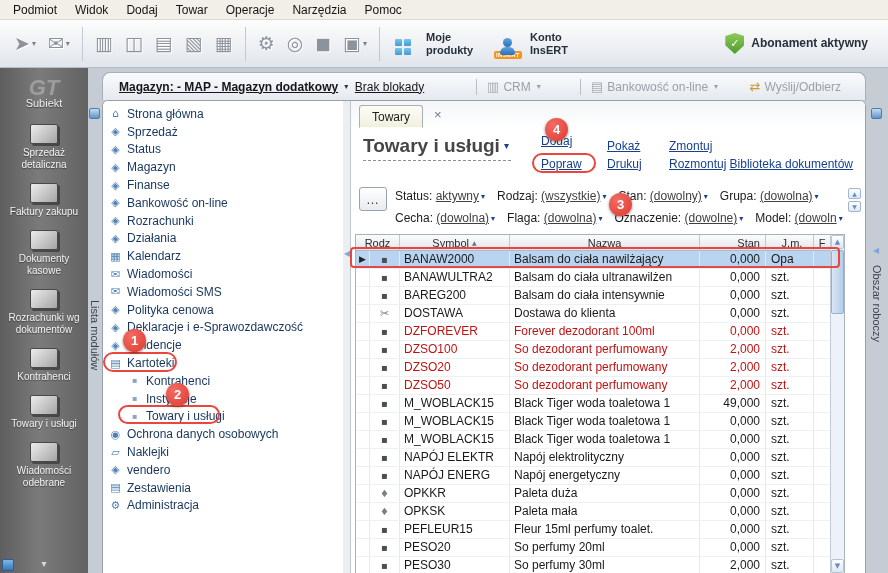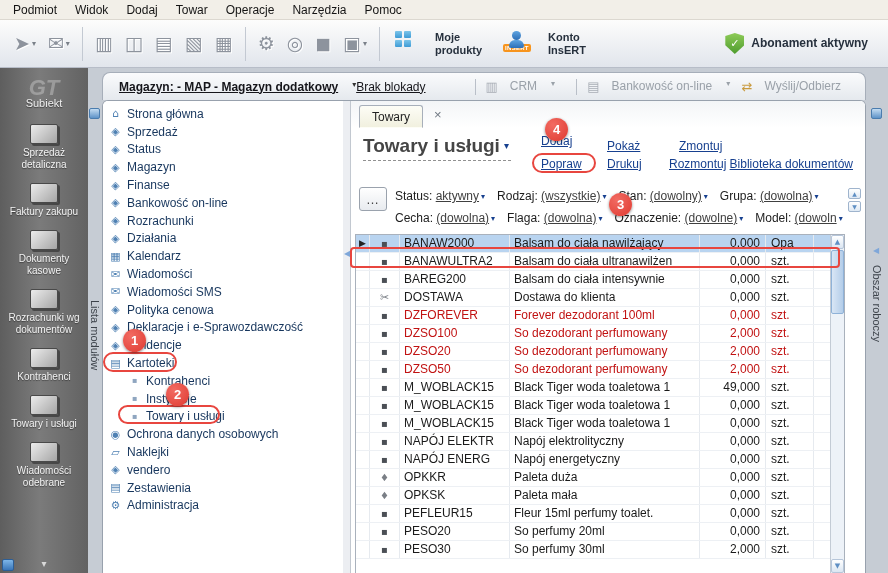--- a/index.html
+++ b/index.html
@@ -11,21 +11,21 @@
   .menubar{position:absolute;left:0;top:0;width:888px;height:20px;background:#f2efe8;border-bottom:1px solid #dcd8d0;display:flex;align-items:center;padding-left:4px}
   .menu-item{padding:2px 9px;font-size:12px;color:#151515}
 
   
   .toolbar{position:absolute;left:0;top:20px;width:888px;height:48px;background:linear-gradient(#fdfdfc,#e1e5ec);border-bottom:1px solid #b7bdc8;display:flex;align-items:center;padding:0 8px}
   .tb-icons{display:flex;align-items:center}
   .tool-btn{display:flex;align-items:center;gap:2px;padding:5px 6px;border-radius:3px}
   .tool-glyph{font-family:"DejaVu Sans",sans-serif;font-size:19px;line-height:1;color:#8d939d;text-shadow:1px 1px 0 #fff}
   .dd{font-family:"DejaVu Sans",sans-serif;font-size:8px;color:#7a8089}
   .tb-sep{width:1px;height:34px;background:#c3c9d2;margin:0 6px;display:inline-block}
-  .tool-labeled{display:flex;align-items:flex-start;gap:23px;padding:4px 9px;border-radius:3px}
+  .tool-labeled{display:flex;align-items:flex-end;gap:14px;padding:4px 9px;border-radius:3px}
   .tool-label{font-size:11px;font-weight:bold;color:#26303d;line-height:1.15;max-width:54px}
   .grid-icon{width:17px;height:17px;display:grid;grid-template-columns:7px 7px;grid-template-rows:7px 7px;gap:2px}
   .grid-icon span{background:linear-gradient(#7cc5ea,#3e9bd6);border-radius:1px}
   .user-icon{position:relative;width:18px;height:18px;flex:none}
   .user-icon::before{content:"";position:absolute;left:5px;top:0;width:9px;height:9px;border-radius:50%;background:linear-gradient(#5fa4e0,#2c6fb8)}
   .user-icon::after{content:"";position:absolute;left:2px;top:9px;width:15px;height:8px;border-radius:8px 8px 3px 3px;background:linear-gradient(#5fa4e0,#2c6fb8)}
   .insert-badge{position:absolute;left:-4px;bottom:-3px;background:#f7941d;color:#fff;font-size:6px;font-weight:bold;padding:1px 2px;border-radius:2px;line-height:1;letter-spacing:.3px}
   .abonament{margin-left:auto;display:flex;align-items:center;gap:7px;padding:5px 12px;border-radius:3px}
   .shield-icon{width:19px;height:21px;background:linear-gradient(#8ecb58,#4e9c2e);clip-path:polygon(50% 0,100% 14%,100% 58%,50% 100%,0 58%,0 14%);display:flex;align-items:center;justify-content:center;color:#fff;font-size:11px;font-weight:bold}
   .abonament .tool-label{max-width:none;font-size:12px}
@@ -48,21 +48,21 @@
   .right-strip .v-label{left:5px;top:165px}
   .pin{width:11px;height:11px;background:linear-gradient(#c3dcf2,#5e93c8);border:1px solid #4a7cae;border-radius:2px;position:absolute}
   .left-strip .pin{left:1px;top:8px}
   .right-strip .pin{left:5px;top:8px}
   .col-arrow{position:absolute;font-family:"DejaVu Sans",sans-serif;font-size:8px;color:#7fa7d9}
   .right-strip .col-arrow{left:7px;top:146px}
 
   
   .content{position:absolute;left:102px;top:72px;width:764px;height:501px}
   .infobar{position:absolute;left:0;top:0;width:764px;height:28px;background:linear-gradient(#fafbfc,#e5e9ee);border:1px solid #a6aeb9;border-bottom:none;border-radius:8px 8px 0 0;display:flex;align-items:center;padding:0 16px}
-  .ib-item{display:flex;align-items:flex-start;gap:12px;white-space:nowrap}
+  .ib-item{display:flex;align-items:center;gap:4px;white-space:nowrap}
   .ib-link{text-decoration:underline;color:#15151a}
   .ib-link.bold{font-weight:bold}
   .ib-magazyn{width:250px}
   .ib-brak{width:118px}
   .ib-sep{width:1px;height:16px;background:#b9bfc8;margin:0 10px}
   .ib-item.disabled,.ib-item.disabled .ib-link{color:#9aa1a9;text-decoration:none}
   .ib-icon{font-family:"DejaVu Sans",sans-serif;font-size:13px;color:#a8adb5}
   .ib-icon.gold{color:#c99b3f}
   .ib-crm{width:88px}
   .ib-bank{width:168px}
@@ -394,33 +394,54 @@
         <div class="tabstrip-bg"></div>
         <div class="tab">Towary</div>
         <div class="tab-close">×</div>
 
         <div class="page-title"><span>Towary i usługi</span><span class="dd">▾</span></div>
 
         <a class="action-link" style="left:190px;top:33px">Dodaj</a>
         <a class="action-link" style="left:190px;top:56px">Popraw</a>
         <a class="action-link" style="left:256px;top:38px">Pokaż</a>
         <a class="action-link" style="left:256px;top:56px">Drukuj</a>
-        <a class="action-link" style="left:328px;top:38px">Zmontuj</a>
+        <a class="action-link" style="left:318px;top:38px">Zmontuj</a>
         <a class="action-link" style="left:318px;top:56px">Rozmontuj</a>
         <a class="action-link" style="right:14px;top:56px">Biblioteka dokumentów</a>
 
         <div class="more-btn">…</div>
         <div class="filters r1"><span class="filter"><span class="f-label">Status: </span><a class="f-value">aktywny</a><span class="f-dd">▾</span></span><span class="filter"><span class="f-label">Rodzaj: </span><a class="f-value">(wszystkie)</a><span class="f-dd">▾</span></span><span class="filter"><span class="f-label">Stan: </span><a class="f-value">(dowolny)</a><span class="f-dd">▾</span></span><span class="filter"><span class="f-label">Grupa: </span><a class="f-value">(dowolna)</a><span class="f-dd">▾</span></span></div>
         <div class="filters r2"><span class="filter"><span class="f-label">Cecha: </span><a class="f-value">(dowolna)</a><span class="f-dd">▾</span></span><span class="filter"><span class="f-label">Flaga: </span><a class="f-value">(dowolna)</a><span class="f-dd">▾</span></span><span class="filter"><span class="f-label">Oznaczenie: </span><a class="f-value">(dowolne)</a><span class="f-dd">▾</span></span><span class="filter"><span class="f-label">Model: </span><a class="f-value">(dowoln</a><span class="f-dd">▾</span></span></div>
         <div class="mini-btns">
           <div class="mini-btn">▲</div>
           <div class="mini-btn">▼</div>
         </div>
 
         <div class="table">
+          <div class="thead">
+              <div class="tcell th c-rodz-h">
+                <span class="th-label">Rodz</span>
+              </div>
+              <div class="tcell th c-symbol">
+                <span class="th-label">Symbol</span>
+                <span class="sort-ind">▲</span>
+              </div>
+              <div class="tcell th c-nazwa">
+                <span class="th-label">Nazwa</span>
+              </div>
+              <div class="tcell th c-stan">
+                <span class="th-label">Stan</span>
+              </div>
+              <div class="tcell th c-jm">
+                <span class="th-label">J.m.</span>
+              </div>
+              <div class="tcell th c-f">
+                <span class="th-label">F</span>
+              </div>
+            </div>
           <div>
               <div class="trow selected">
                 <span class="tcell c-marker">▶</span>
                 <span class="tcell c-rodz item-product">▪</span>
                 <span class="tcell c-symbol">BANAW2000</span>
                 <span class="tcell c-nazwa">Balsam do ciała nawilżający</span>
                 <span class="tcell c-stan">0,000</span>
                 <span class="tcell c-jm">Opa</span>
                 <span class="tcell c-f"></span>
               </div>

